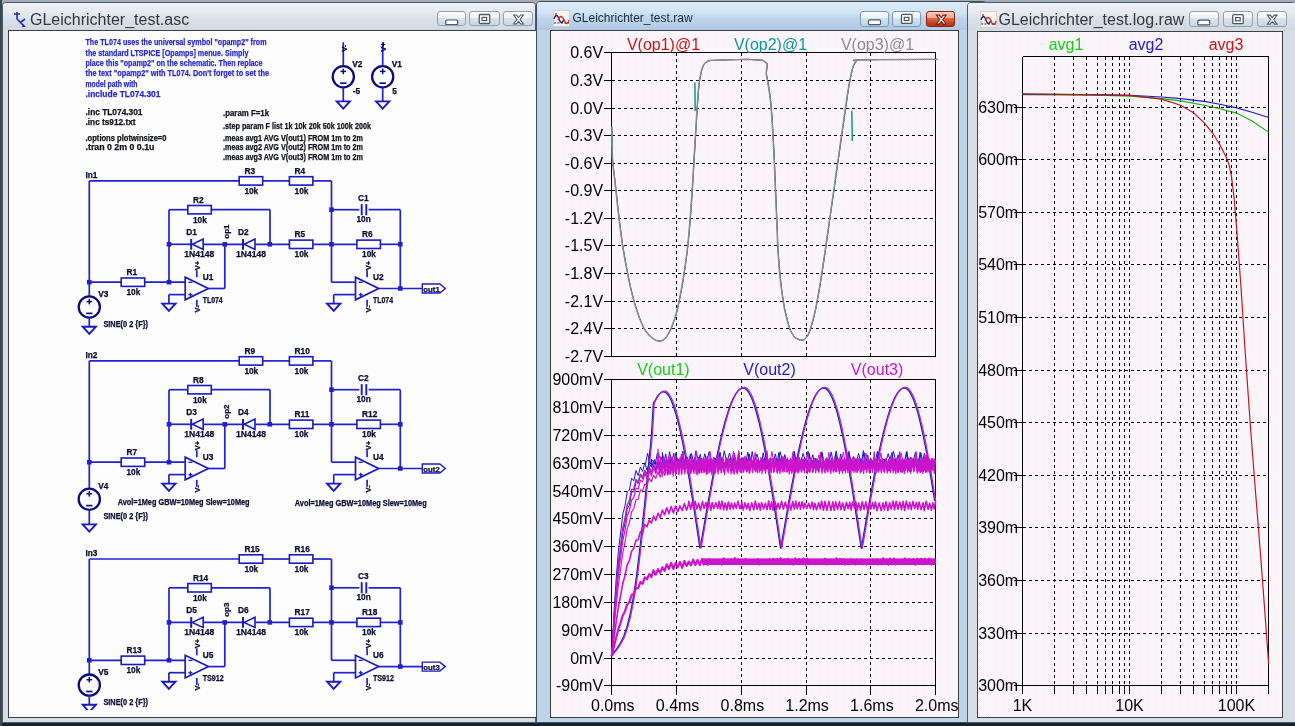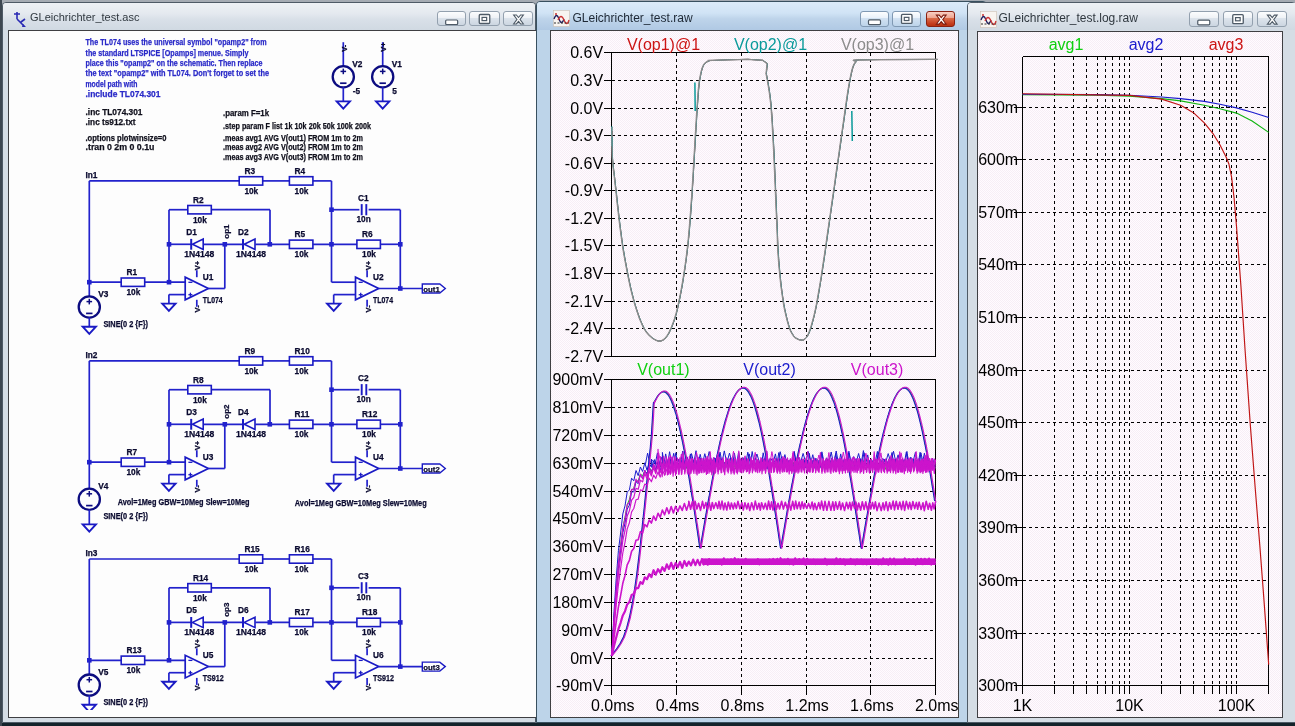--- a/index.html
+++ b/index.html
@@ -2,21 +2,21 @@
 <html><head><meta charset="utf-8"><style>html,body{margin:0;padding:0;}*{box-sizing:border-box;}body{width:1295px;height:726px;position:relative;overflow:hidden;background:#8b939d;font-family:"Liberation Sans",sans-serif;}.win{position:absolute;border:1px solid #4e5a66;border-radius:4px 4px 0 0;}.tb{position:absolute;left:0;right:0;top:0;font-size:12px;color:#2b3238;}.client{position:absolute;border:1px solid #3f3f42;}</style></head><body>
 <div style="position:absolute;left:0;top:0;width:1295px;height:3px;background:#a5abb3"></div>
 <div style="position:absolute;left:0;top:723.3px;width:1295px;height:3px;background:#14232b"></div>
 <div style="position:absolute;left:0;top:0;width:2.2px;height:726px;background:#3d4751"></div>
 <div class="win" style="left:2px;top:2px;width:534px;height:721.3px;background:#d5dde5;">
     <div class="tb" style="height:27px;background:linear-gradient(#eef1f5 0%,#e4e9ef 40%,#d9e0e8 60%,#d0d9e2 100%);border-radius:3px 3px 0 0;"></div>
     <svg width="17" height="17" style="position:absolute;left:9px;top:8px" viewBox="0 0 17 17">
       <path d="M2 3 L8 3 M5 1 L5 8 M5 8 L12 15 M9 11 L13 8" stroke="#2a2ab4" stroke-width="1.6" fill="none"></path>
       <path d="M11 13 L14 16 L10 16 Z" fill="#2a2ab4"></path>
     </svg>
-    <div style="position:absolute;left:27px;top:8px;font-size:11px;color:#30383f;">GLeichrichter_test.asc</div>
+    <div style="position:absolute;left:27px;top:8px;font-size:16px;color:#30383f;">GLeichrichter_test.asc</div>
     <div style="position:absolute;left:434px;top:7.5px;width:29.3px;height:15.6px;background:linear-gradient(#fcfdfe 0%,#eef1f5 45%,#dde4ec 46%,#ccd6e1 100%);border:1px solid #93a0ae;border-radius:3px;box-sizing:border-box;">
       <svg width="27.3" height="13.6" style="position:absolute;left:0;top:0">
         <rect x="7.65" y="8.0" width="12" height="4.6" rx="1" fill="#ffffff" stroke="#4e5a66" stroke-width="1.2"></rect>
       </svg>
     </div>
     <div style="position:absolute;left:466px;top:7.5px;width:30.5px;height:15.6px;background:linear-gradient(#fcfdfe 0%,#eef1f5 45%,#dde4ec 46%,#ccd6e1 100%);border:1px solid #93a0ae;border-radius:3px;box-sizing:border-box;">
       <svg width="28.5" height="13.6" style="position:absolute;left:0;top:0">
         <rect x="9.25" y="2.5" width="10.5" height="9" rx="1" fill="#ffffff" stroke="#4e5a66" stroke-width="1.3"></rect>
         <rect x="12.05" y="5.4" width="4.6" height="3.2" fill="none" stroke="#4e5a66" stroke-width="1.2"></rect>
       </svg>
@@ -519,21 +519,21 @@
   </svg>
 <div class="win" style="left:966.5px;top:1.5px;width:329px;height:721.8px;background:#d5dde5;">
     <div class="tb" style="height:27.5px;background:linear-gradient(#eef1f5 0%,#e4e9ef 40%,#d9e0e8 60%,#d0d9e2 100%);border-radius:3px 0 0 0;"></div>
     <svg width="17" height="17" style="position:absolute;left:12px;top:8px" viewBox="0 0 17 17">
       <rect x="0.5" y="0.5" width="16" height="16" fill="#f8f4f0" stroke="#c8b8a8" stroke-width="0.5"></rect>
       <path d="M1 9 Q3.5 2 6 9 T11 9" stroke="#202060" stroke-width="1.3" fill="none"></path>
       <path d="M5 10 Q8 3 11 10 T16 10" stroke="#cc3333" stroke-width="1.3" fill="none"></path>
       <path d="M1 13 H16" stroke="#303030" stroke-width="1" stroke-dasharray="2,1.5" fill="none"></path>
       <circle cx="3" cy="4" r="1" fill="#cc3333"></circle>
     </svg>
-    <div style="position:absolute;left:31px;top:8.5px;font-size:12px;color:#30383f;">GLeichrichter_test.log.raw</div>
+    <div style="position:absolute;left:31px;top:8.5px;font-size:16px;color:#30383f;">GLeichrichter_test.log.raw</div>
     <div style="position:absolute;left:221.5px;top:8px;width:29.5px;height:16px;background:linear-gradient(#fcfdfe 0%,#eef1f5 45%,#dde4ec 46%,#ccd6e1 100%);border:1px solid #93a0ae;border-radius:3px;box-sizing:border-box;">
       <svg width="27.5" height="14" style="position:absolute;left:0;top:0">
         <rect x="7.75" y="8.2" width="12" height="4.6" rx="1" fill="#ffffff" stroke="#4e5a66" stroke-width="1.2"></rect>
       </svg>
     </div>
     <div style="position:absolute;left:255.5px;top:8px;width:29.5px;height:16px;background:linear-gradient(#fcfdfe 0%,#eef1f5 45%,#dde4ec 46%,#ccd6e1 100%);border:1px solid #93a0ae;border-radius:3px;box-sizing:border-box;">
       <svg width="27.5" height="14" style="position:absolute;left:0;top:0">
         <rect x="8.75" y="2.7" width="10.5" height="9" rx="1" fill="#ffffff" stroke="#4e5a66" stroke-width="1.3"></rect>
         <rect x="11.55" y="5.6" width="4.6" height="3.2" fill="none" stroke="#4e5a66" stroke-width="1.2"></rect>
       </svg>

